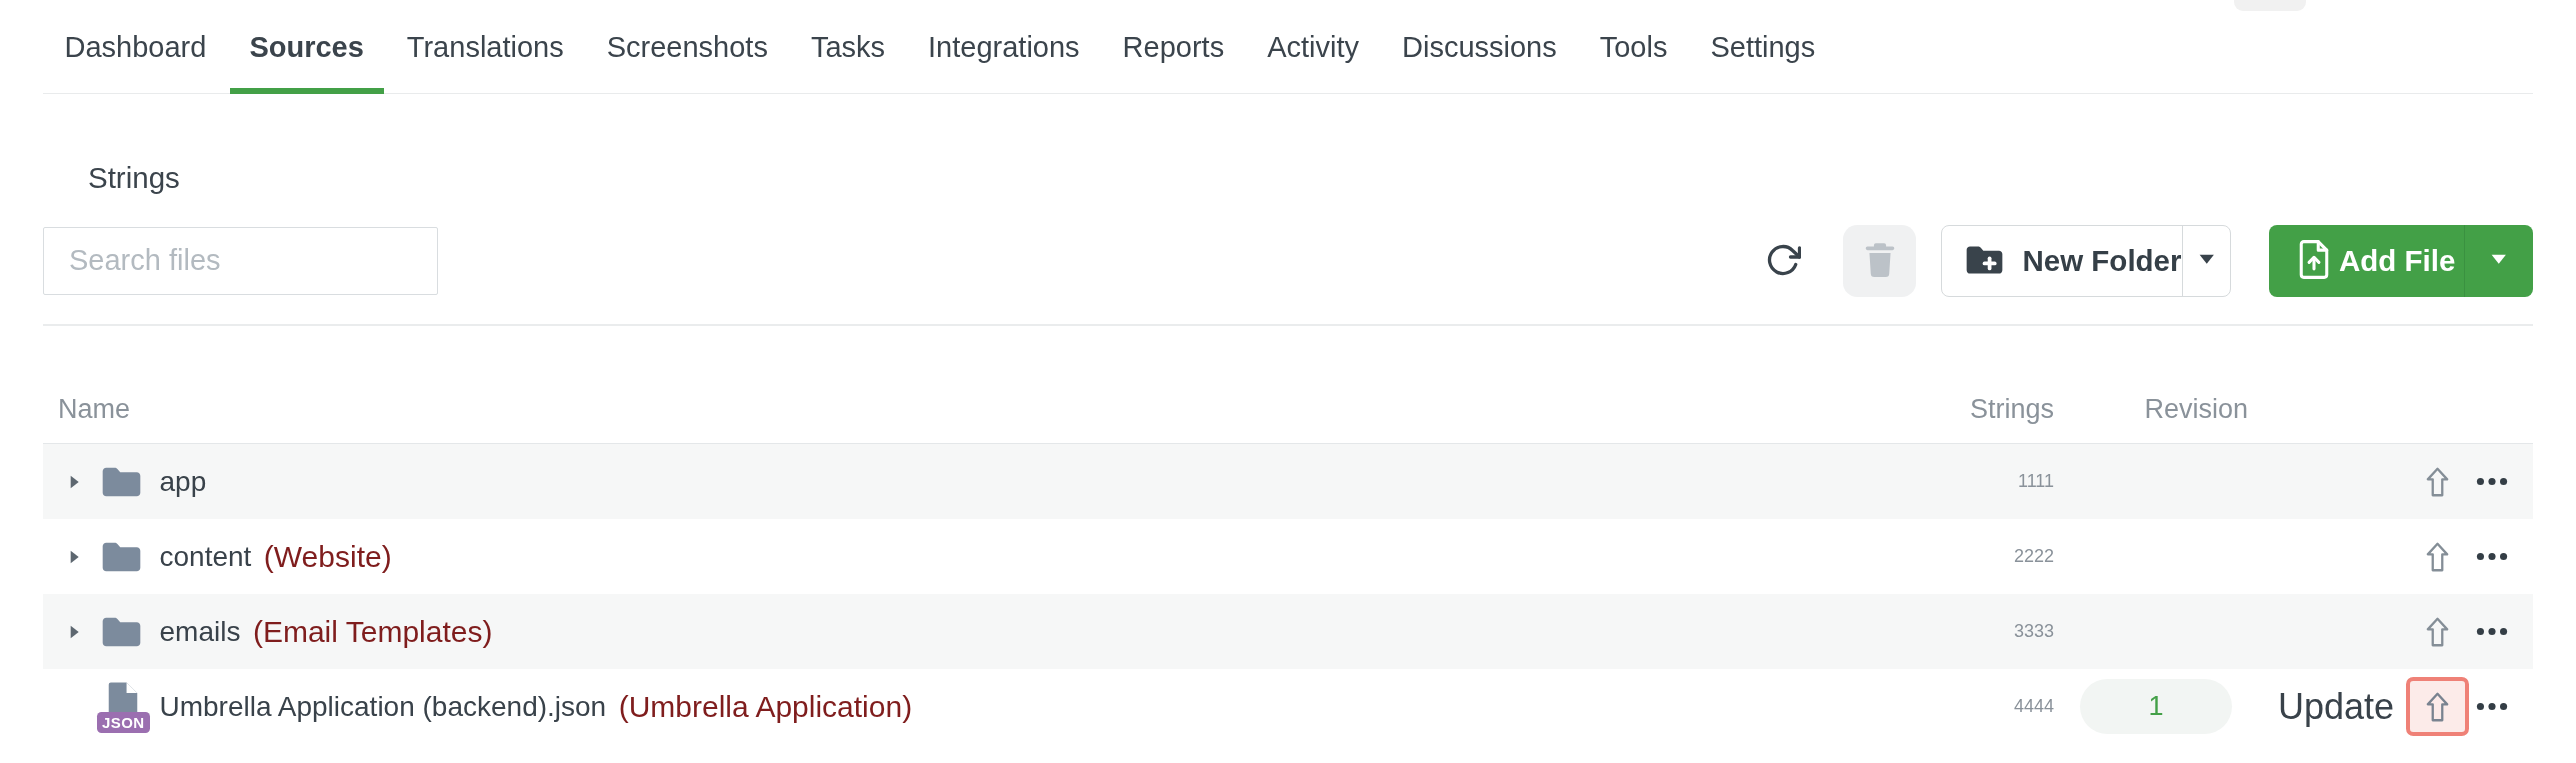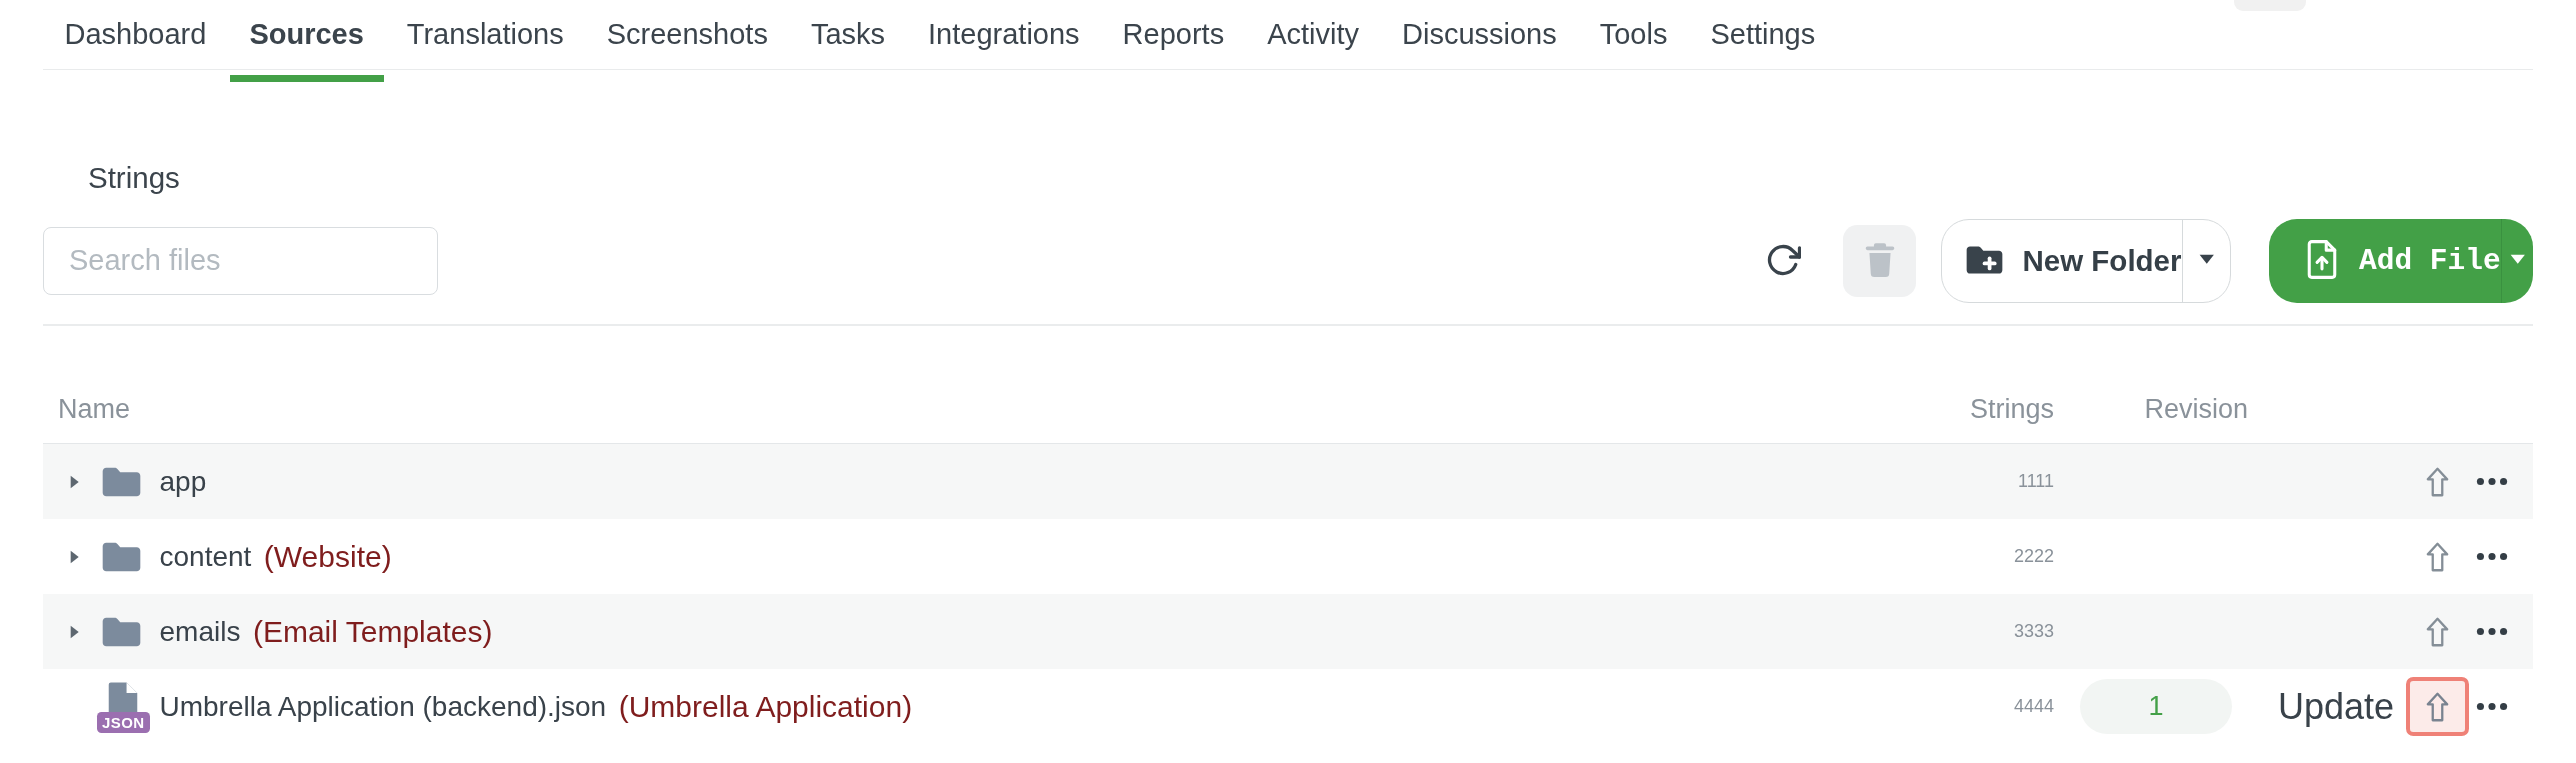--- a/index.html
+++ b/index.html
@@ -4,57 +4,57 @@
 <style>
   html,body{margin:0;padding:0;background:#fff;}
   #app{position:relative;width:2576px;height:764px;background:#fff;overflow:hidden;
        font-family:"Liberation Sans","DejaVu Sans",sans-serif;color:#3b444c;}
 
   
   .top-artifact{position:absolute;left:2234px;top:-10.7px;width:72px;height:21.5px;
     background:#f1f1f1;border-radius:9px;}
 
   
-  .nav{position:absolute;left:43px;right:43px;top:0;height:70px;
-       border-bottom:1.8px solid #e9ebec;display:flex;align-items:center;gap:43px;
+  .nav{position:absolute;left:43px;right:43px;top:0;height:94px;
+       border-bottom:1.8px solid #e9ebec;display:flex;gap:43px;
        padding-left:21.5px;box-sizing:border-box;}
   .nav-item{position:relative;height:94px;display:flex;align-items:center;
        font-size:29px;color:#3b444c;cursor:pointer;white-space:nowrap;}
   .nav-item.active{font-weight:700;}
   .nav-item.active::after{content:"";position:absolute;left:-19.7px;right:-19.7px;bottom:0;
        height:6.3px;background:#43a047;}
 
   
   .toggle{position:absolute;left:43px;top:131px;height:93px;display:flex;align-items:center;}
   .pill{height:93px;min-width:116px;display:flex;align-items:center;justify-content:center;
        border-radius:23px;font-size:29.5px;box-sizing:border-box;padding:0 25px;cursor:pointer;}
   .pill.active{background:#e9f5ea;color:#43a047;}
   .toggle-strings{margin-left:45px;font-size:29.5px;color:#3b444c;cursor:pointer;}
 
   
   .toolbar{position:absolute;left:43px;right:43px;top:225px;height:72px;}
   .search{position:absolute;left:0;top:1.8px;width:395px;height:68px;box-sizing:border-box;
-       border:1.8px solid #d9dde0;border-radius:8px;padding:8px 25px;font-size:29px;
+       border:1.8px solid #d9dde0;border-radius:2px;padding:8px 25px;font-size:29px;
        color:#3b444c;outline:none;font-family:inherit;}
   .search::placeholder{color:#b3bac0;}
   .tb-right{position:absolute;right:0;top:0;height:72px;display:flex;align-items:center;}
   .icon-btn{width:39px;height:39px;display:flex;align-items:center;justify-content:center;
        cursor:pointer;background:none;border:none;padding:0;}
   .refresh-btn{margin-right:41px;}
   .trash-btn{width:73px;height:72px;border-radius:14.3px;background:#f0f1f2;display:flex;
        align-items:center;justify-content:center;cursor:default;}
-  .btn-split{height:84px;display:flex;align-items:stretch;border-radius:28px;overflow:hidden;
+  .btn-split{height:72px;display:flex;align-items:stretch;border-radius:8px;overflow:hidden;
        box-sizing:border-box;cursor:pointer;}
   .btn-folder{margin-left:25px;width:290px;background:#fff;border:1.8px solid #d6dadc;}
   .btn-folder .main{flex:1;display:flex;align-items:center;padding-left:21.5px;gap:18px;}
   .btn-folder .label{font-size:29.5px;font-weight:600;color:#353f47;white-space:nowrap;}
   .btn-folder .caret-part{width:57px;display:flex;align-items:center;justify-content:center;
        border-left:1.8px solid #d6dadc;}
   .btn-add{margin-left:38px;width:264px;background:#43a047;}
-  .btn-add .main{flex:1;display:flex;align-items:center;padding-left:36px;gap:20px;font-family:Liberation Mono, monospace;}
+  .btn-add .main{flex:1;display:flex;align-items:center;padding-left:28px;gap:8px;}
   .btn-add .label{font-size:29.5px;font-weight:600;color:#fff;white-space:nowrap;}
   .btn-add .caret-part{width:68px;display:flex;align-items:center;justify-content:center;
        border-left:1.8px solid #3a9140;}
 
   .toolbar-divider{position:absolute;left:43px;right:43px;top:324px;height:1.8px;background:#eaeced;}
 
   
   .thead{position:absolute;left:43px;right:43px;top:326px;height:118px;
        border-bottom:1.8px solid #e4e7e9;box-sizing:border-box;}
   .thead span{position:absolute;top:68px;font-size:27px;color:#8a929a;text-align:right;}

